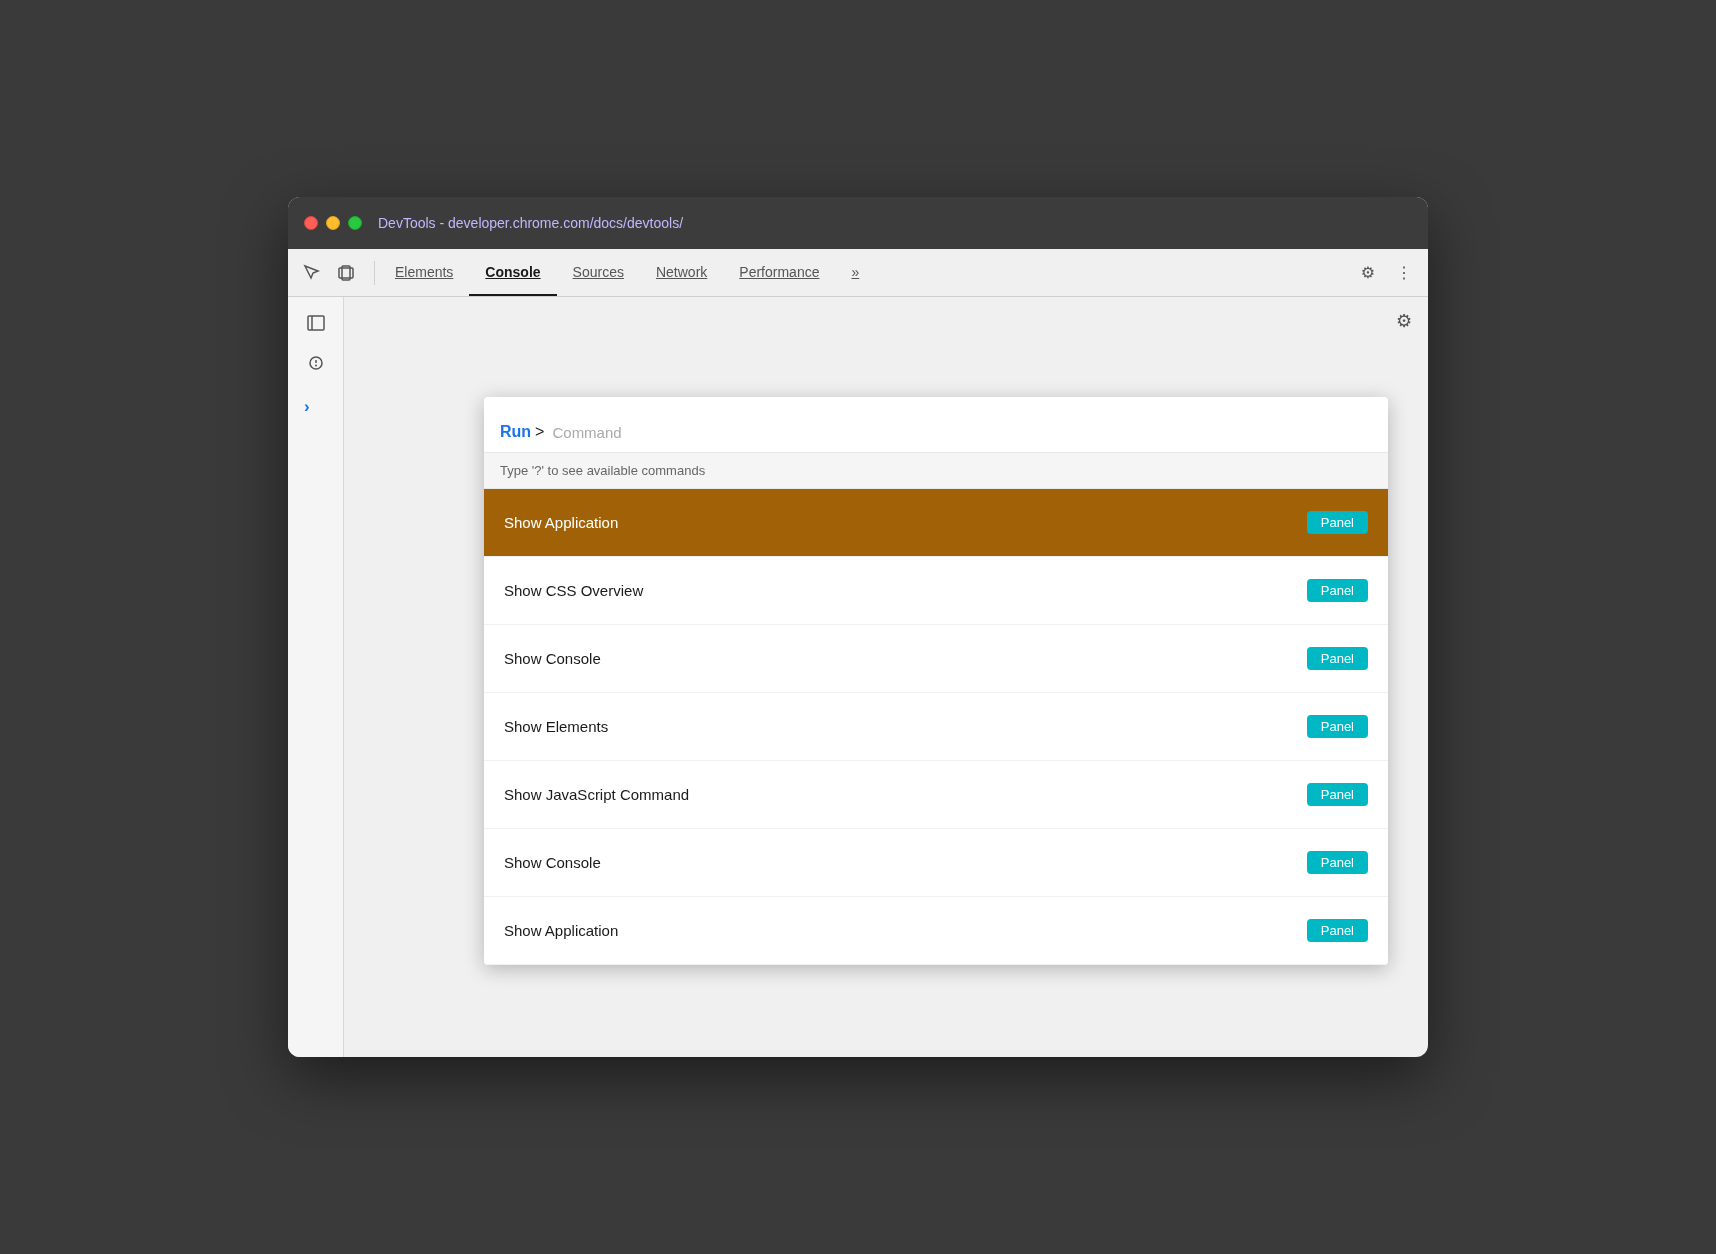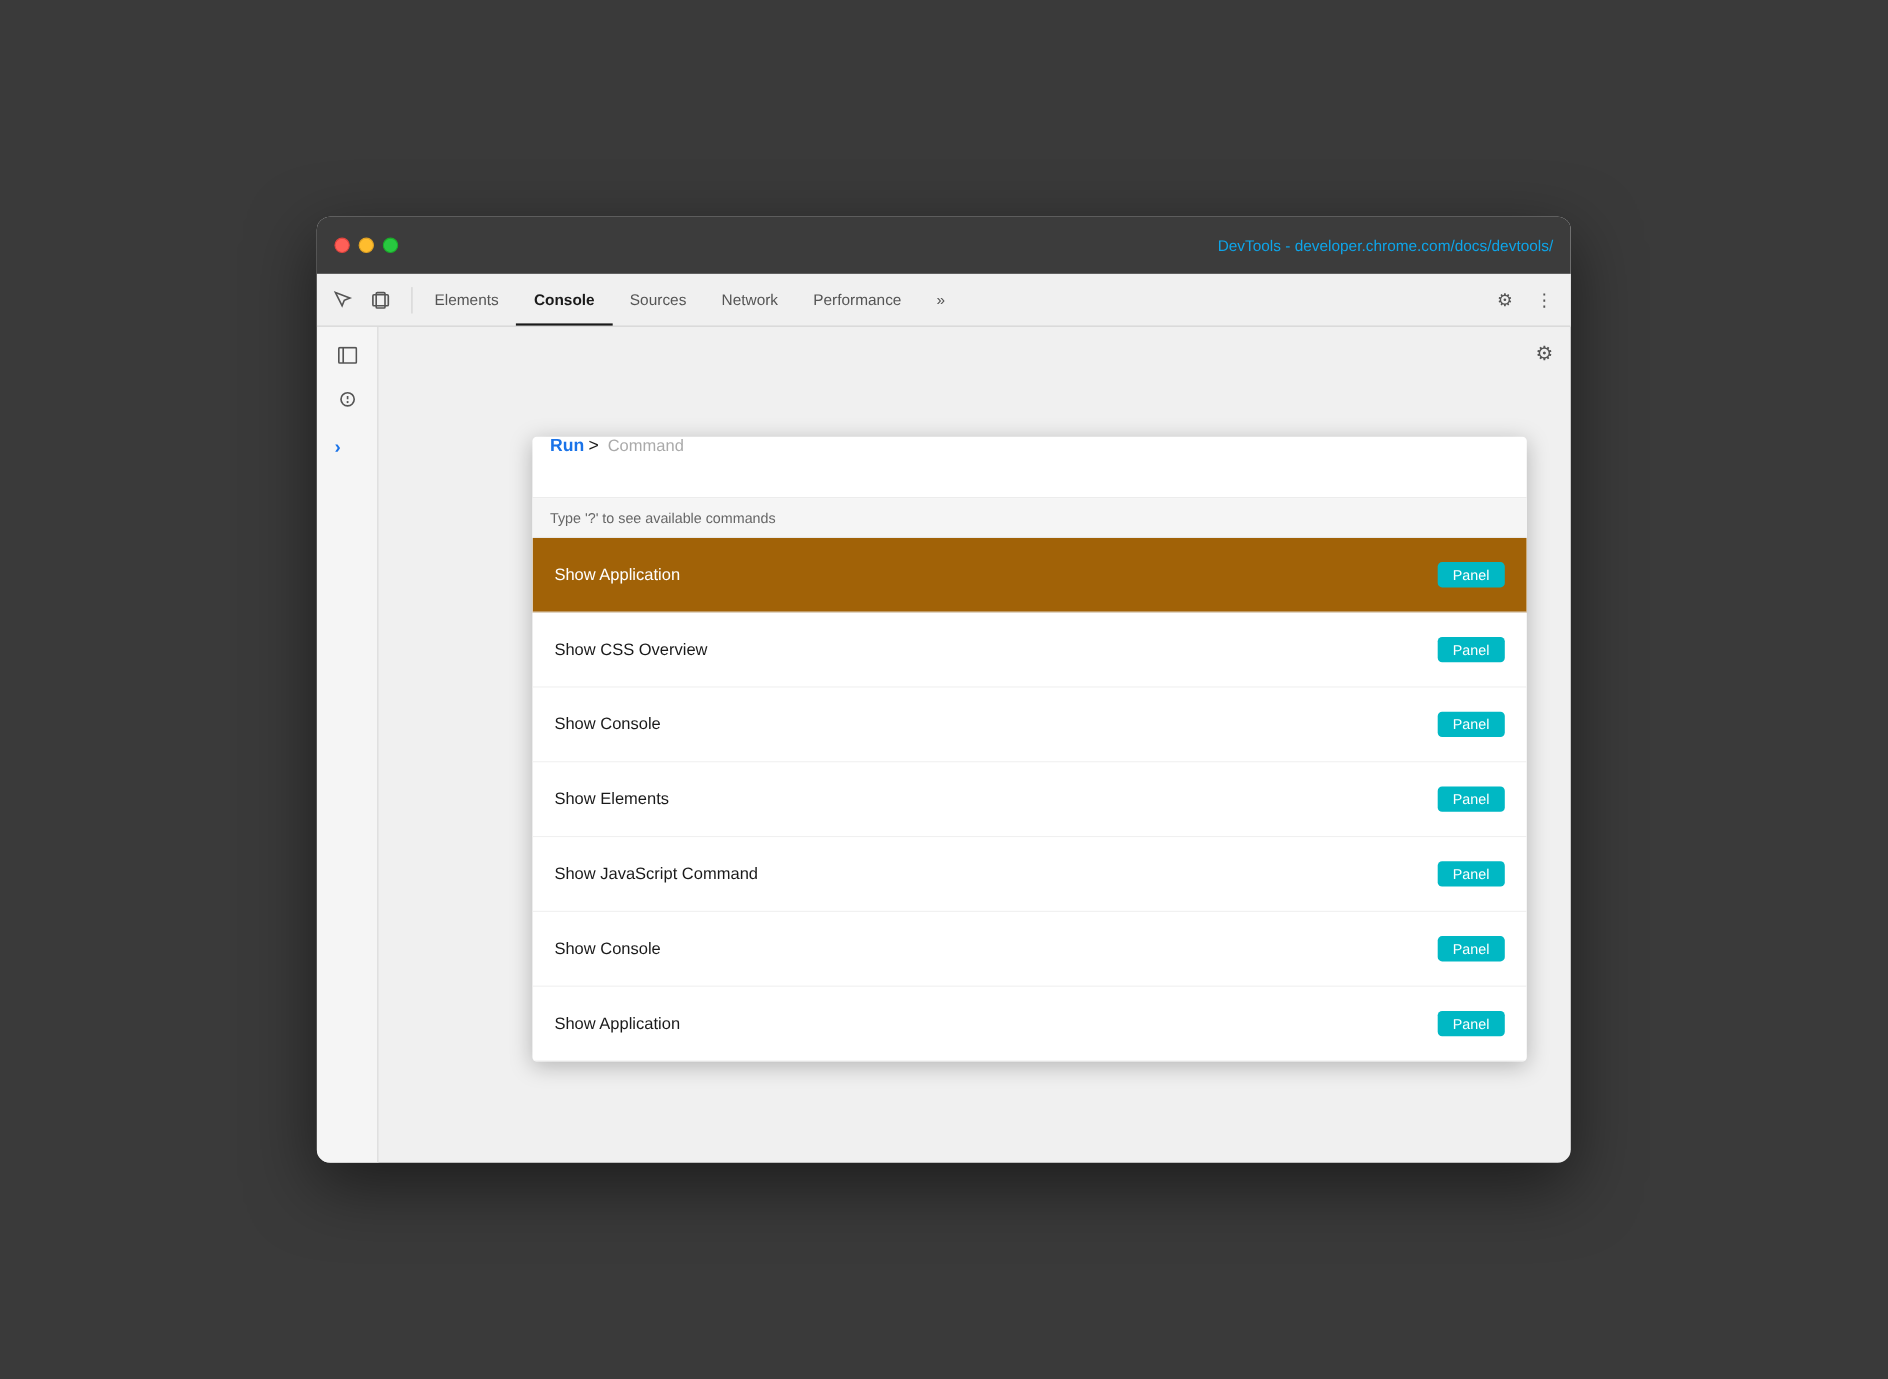--- a/index.html
+++ b/index.html
@@ -46,22 +46,22 @@
       border-radius: 50%;
       cursor: pointer;
     }
 
     .traffic-light.close { background: #ff5f57; border: 1px solid #e0443e; }
     .traffic-light.minimize { background: #ffbd2e; border: 1px solid #dfa123; }
     .traffic-light.maximize { background: #28c840; border: 1px solid #1aab29; }
 
     .title-bar-title {
       flex: 1;
-      text-align: right;
-      color: #0ea5e9;
+      text-align: left;
+      color: #c4b5fd;
       font-size: 14px;
       font-weight: 400;
     }
 
     
     .toolbar {
       background: #f0f0f0;
       height: 48px;
       display: flex;
       align-items: center;
@@ -107,20 +107,21 @@
 
     .tab {
       padding: 0 16px;
       cursor: pointer;
       font-size: 14px;
       color: #555;
       display: flex;
       align-items: center;
       border-bottom: 2px solid transparent;
       white-space: nowrap;
+      text-decoration: underline;
     }
 
     .tab.active {
       color: #1a1a1a;
       font-weight: 600;
       border-bottom: 2px solid #1a1a1a;
       justify-content: flex-end;
     }
 
     .toolbar-right {
@@ -196,22 +197,22 @@
       right: 40px;
       background: white;
       border-radius: 4px;
       box-shadow: 0 4px 20px rgba(0,0,0,0.25);
       z-index: 100;
       overflow: hidden;
     }
 
     .command-input-row {
       display: flex;
-      align-items: flex-start;
-      padding: 0 16px;
+      align-items: flex-end;
+      padding: 11px 16px;
       height: 56px;
       border-bottom: 1px solid #e8e8e8;
     }
 
     .run-label {
       color: #1a73e8;
       font-size: 16px;
       font-weight: 600;
       margin-right: 4px;
       white-space: nowrap;

